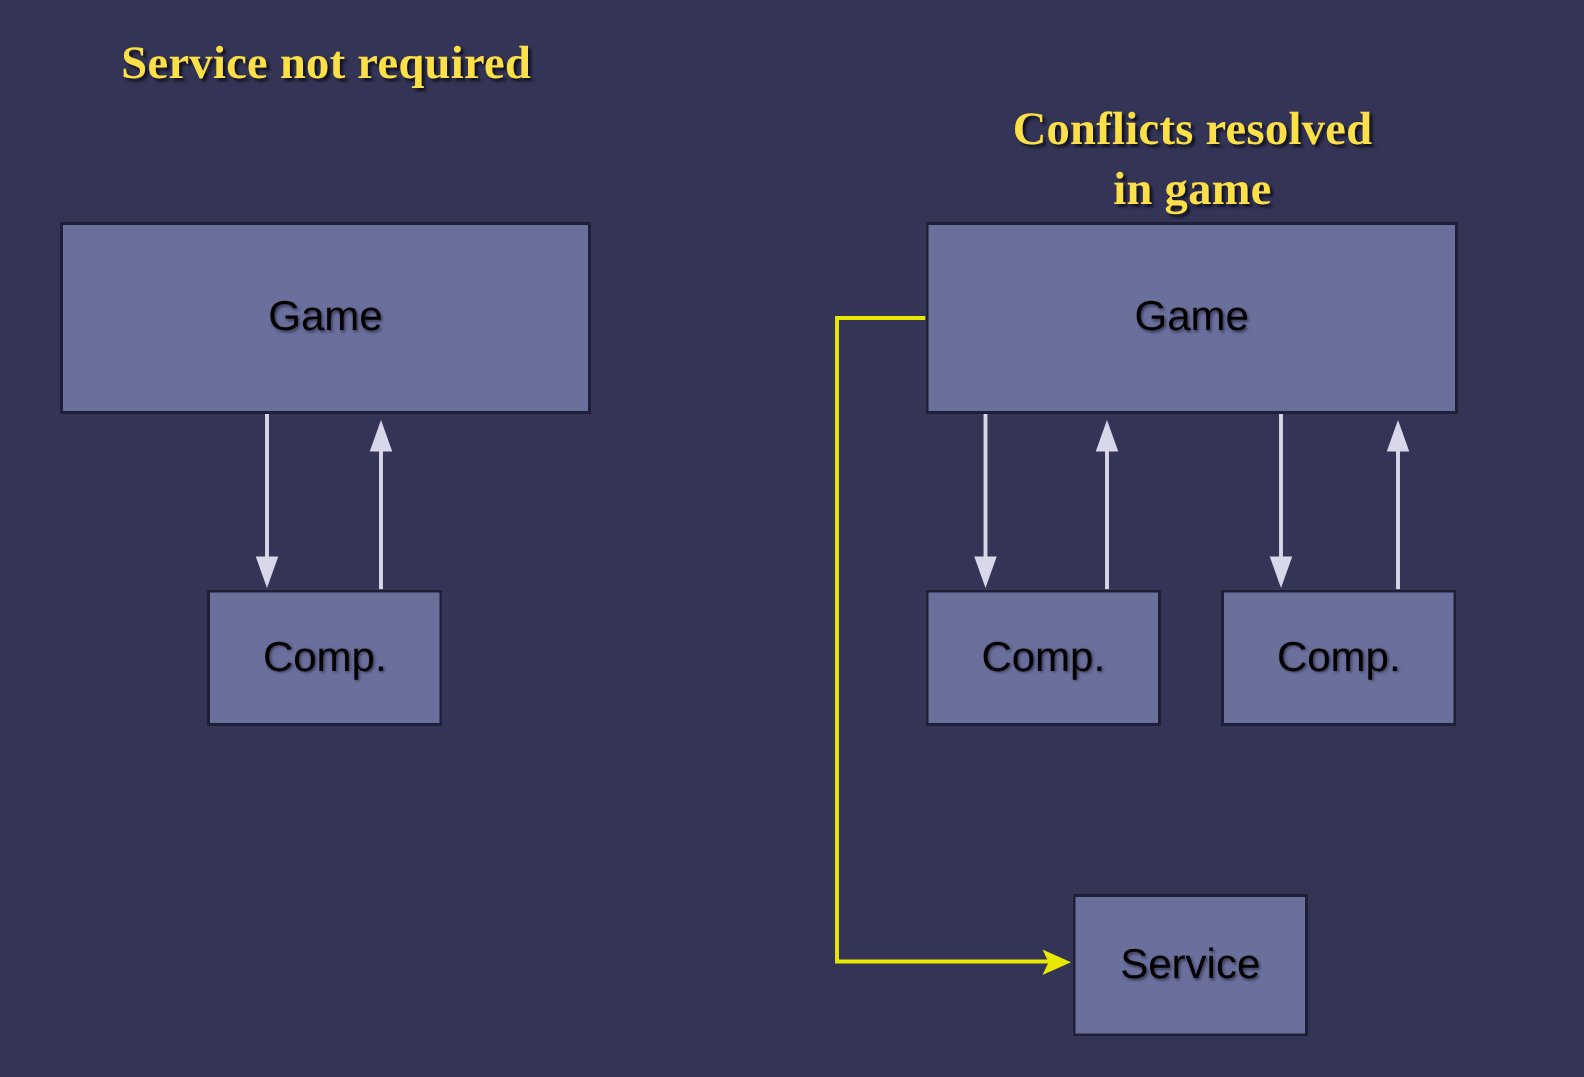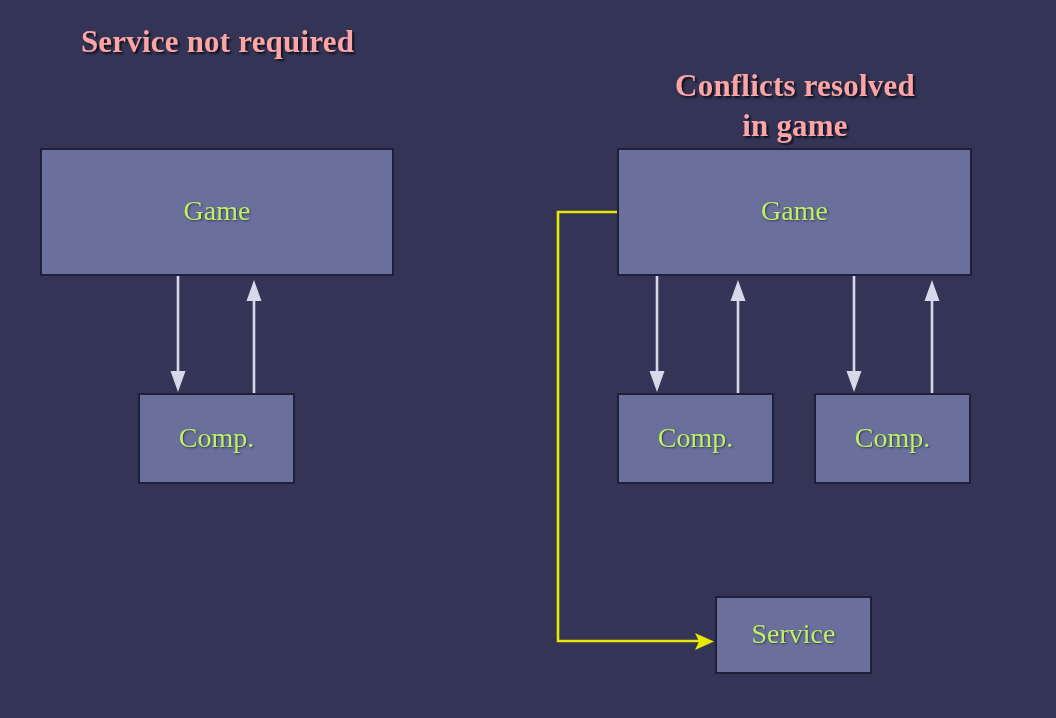--- a/index.html
+++ b/index.html
@@ -18,21 +18,21 @@
   }
   #diagram-svg {
     position: absolute;
     left: 0;
     top: 0;
     width: 1056px;
     height: 718px;
   }
   .slide-title {
     position: absolute;
-    color: #fca5a5;
+    color: #fde047;
     font-family: "Liberation Serif", "DejaVu Serif", serif;
     font-size: 31px;
     font-weight: 700;
     line-height: 1.28;
     text-align: center;
     text-shadow: 2px 2px 2px rgba(10,10,25,0.85);
     letter-spacing: 0.2px;
     white-space: pre-line;
     pointer-events: none;
   }
@@ -48,22 +48,22 @@
     margin-top: 44px;
   }
   .node-box {
     position: absolute;
     box-sizing: border-box;
     background: #6a6f9c;
     border: 2px solid #1e2038;
     display: flex;
     align-items: center;
     justify-content: center;
-    color: #bef264;
-    font-family: Liberation Serif, serif;
+    color: #000000;
+    font-family: Liberation Sans, sans-serif;
     font-size: 28px;
     line-height: 1;
     text-shadow: 1px 1px 2px rgba(20,20,40,0.6);
   }
   .node-label {
     display: block;
     transform: translateY(-1px);
   }
 </style>
 </head>
@@ -138,17 +138,17 @@
   </div>
 
   <div class="node-box" style="left:617px; top:393px; width:157px; height:91px;">
     <span class="node-label">Comp.</span>
   </div>
 
   <div class="node-box" style="left:814px; top:393px; width:157px; height:91px;">
     <span class="node-label">Comp.</span>
   </div>
 
-  <div class="node-box" style="left:715px; top:596px; width:157px; height:78px;">
+  <div class="node-box" style="left:715px; top:596px; width:157px; height:95px;">
     <span class="node-label">Service</span>
   </div>
 
 </div>
 
 </body></html>

